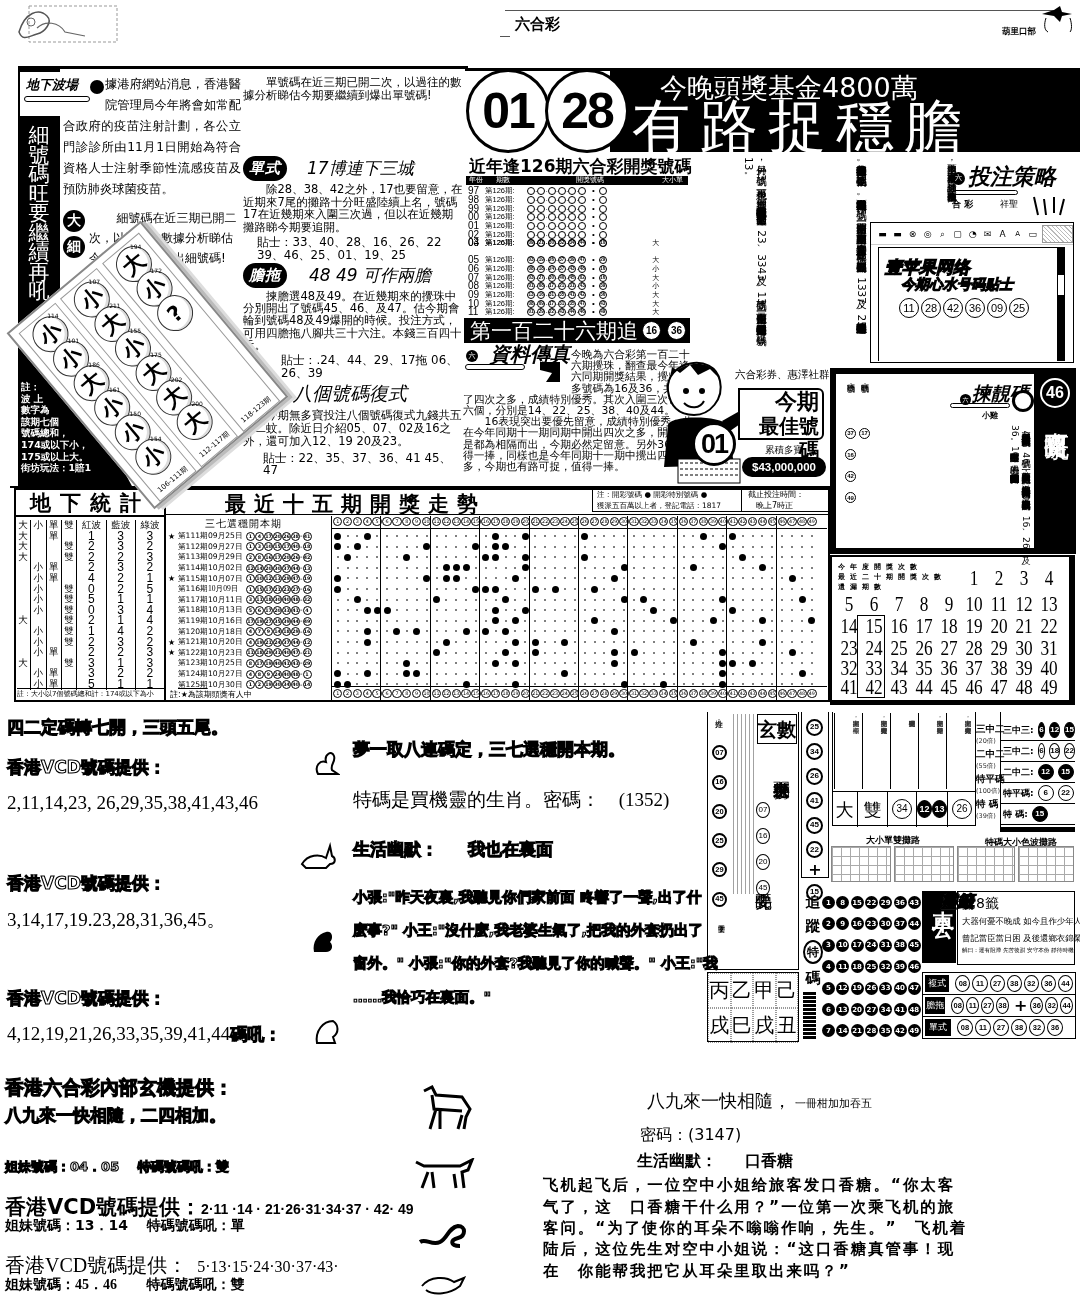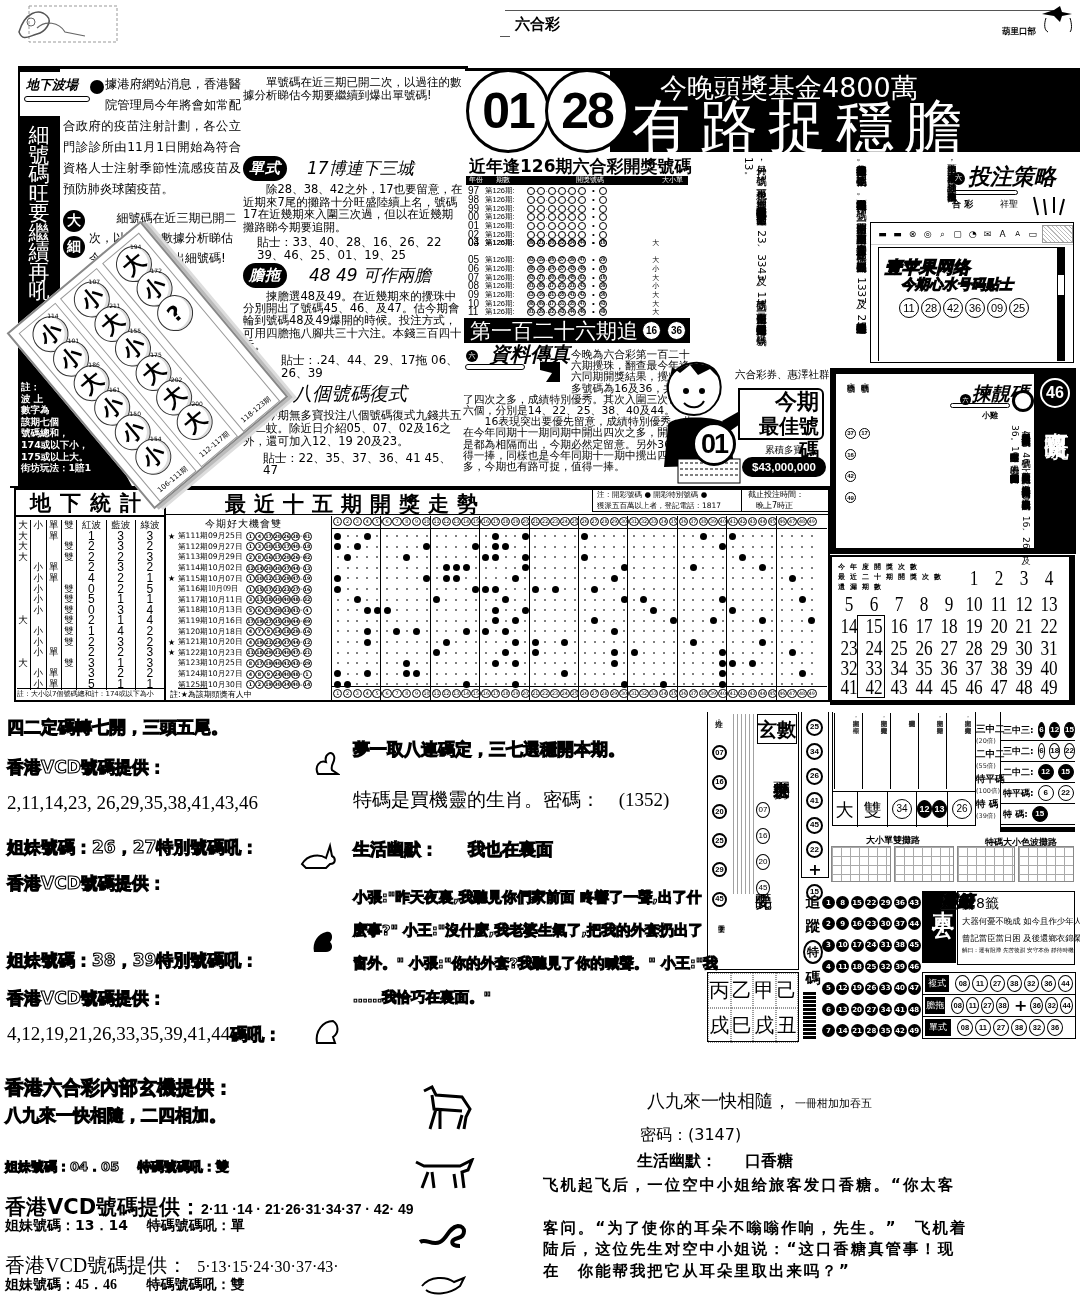--- a/index.html
+++ b/index.html
@@ -788,21 +788,21 @@
   <div class="a" style="left:225px;top:490px;font-size:21px;font-weight:900;letter-spacing:8px;white-space:nowrap;">最近十五期開獎走勢</div>
   <div class="a" style="left:592px;top:488px;width:150px;height:24px;border:1px solid #000;border-top:none;font-size:7.5px;line-height:11px;padding:1px 4px;">
     <div>注：開彩號碼 ● 開彩特別號碼 ●</div>
     <div>獲派五百萬以上者，登記電話：1817</div>
   </div>
   <div class="a" style="left:742px;top:488px;width:86px;height:24px;border-bottom:1px solid #000;font-size:8px;line-height:11px;padding:1px 6px;">
     <div>截止投注時間：</div>
     <div style="padding-left:8px">晚上7時正</div>
   </div>
   <div class="a" style="left:166px;top:514px;width:664px;height:1px;background:#000;"></div>
-  <div class="a" style="left:205px;top:517px;font-size:10px;letter-spacing:1px;">今期好大機會雙</div>
+  <div class="a" style="left:205px;top:517px;font-size:10px;letter-spacing:1px;">三七選穩開本期</div>
   <div class="a" id="trend-results" style="left:168px;top:531px;width:162px;height:160px;">
       <div class="tr-row" style="top: 0px;">
         <span style="width: 10px; font-size: 8px;">★</span>
         <span style="width: 30px;">第111期</span>
         <span style="width: 38px;">09月25日</span>
         <span class="rb">1</span>
         <span class="rb">4</span>
         <span class="rb">17</span>
         <span class="rb">20</span>
         <span class="rb">26</span>
@@ -1896,23 +1896,22 @@
       <div class="ng" style="left: 959px; top: 677px;">46</div>
       <div class="ng" style="left: 984px; top: 677px;">47</div>
       <div class="ng" style="left: 1009px; top: 677px;">48</div>
       <div class="ng" style="left: 1034px; top: 677px;">49</div>
     </div>
   <div class="a" style="left:857px;top:615px;width:28px;height:83px;border:1.5px solid #000;"></div>
 
   <div class="line ol" style="left:7px;top:716px;font-size:17px;">四二定碼轉七開，三頭五尾。</div>
   <div class="line ol" style="left:7px;top:756px;font-size:17px;">香港VCD號碼提供：</div>
   <div class="line serif" style="left:7px;top:792px;font-size:19px;">2,11,14,23, 26,29,35,38,41,43,46</div>
-  <div class="line ol" style="left:7px;top:836px;font-size:17px;">姐妹號碼：26，27特別號碼吼：</div>
   <div class="line ol" style="left:7px;top:872px;font-size:17px;">香港VCD號碼提供：</div>
-  <div class="line ol" style="left:7px;top:949px;font-size:17px;">姐妹號碼：38，39特別號碼吼：</div>
+  <div class="line serif" style="left:7px;top:907px;font-size:19px;">3,14,17,19.23,28,31,36,45。</div>
   <div class="line ol" style="left:7px;top:987px;font-size:17px;">香港VCD號碼提供：</div>
   <div class="line" style="left:7px;top:1023px;">
     <span class="serif" style="font-size:19px;">4,12,19,21,26,33,35,39,41,44</span><span class="ol" style="font-size:17px;">碼吼：</span>
   </div>
   <div class="a" style="left:310px;top:748px;width:30px;height:28px;"><svg width="30" height="28">
         <path d="M8 26 C4 18,10 12,16 14 C14 6,22 2,24 8 C26 14,20 16,22 22 L28 26Z" fill="none" stroke="#000" stroke-width="2"></path>
       </svg></div>
   <div class="a" style="left:300px;top:842px;width:38px;height:28px;"><svg width="38" height="28">
         <path d="M2 22 C8 12,20 12,26 16 L30 4 L32 14 C36 16,36 22,30 22 L26 26 L6 26Z" fill="none" stroke="#000" stroke-width="2"></path>
       </svg></div>
@@ -2167,17 +2166,18 @@
   <div class="line serif" style="left:647px;top:1089px;">
     <span style="font-size:18px;">八九來一快相隨，</span><span style="font-size:11px;margin-left:4px;">一冊柑加加吞五</span>
   </div>
   <div class="line" style="left:640px;top:1125px;font-size:16px;">
     <span>密码：</span><span>(3147)</span>
   </div>
   <div class="line" style="left:637px;top:1151px;font-size:16px;font-weight:bold;">
     <span>生活幽默：</span><span style="margin-left:28px;">口香糖</span>
   </div>
   <div class="line" style="left:543px;top:1175px;font-size:15.4px;font-weight:bold;letter-spacing:2px;">飞机起飞后，一位空中小姐给旅客发口香糖。“你太客</div>
+  <div class="line" style="left:543px;top:1197px;font-size:15.4px;font-weight:bold;letter-spacing:2px;">气了，这　口香糖干什么用？”一位第一次乘飞机的旅</div>
   <div class="line" style="left:543px;top:1218px;font-size:15.4px;font-weight:bold;letter-spacing:2px;">客问。“为了使你的耳朵不嗡嗡作响，先生。”　飞机着</div>
   <div class="line" style="left:543px;top:1239px;font-size:15.4px;font-weight:bold;letter-spacing:2px;">陆后，这位先生对空中小姐说：“这口香糖真管事！现</div>
   <div class="line" style="left:543px;top:1261px;font-size:15.4px;font-weight:bold;letter-spacing:2px;">在　你能帮我把它从耳朵里取出来吗？”</div>
 
 </div>
 
 </body></html>

